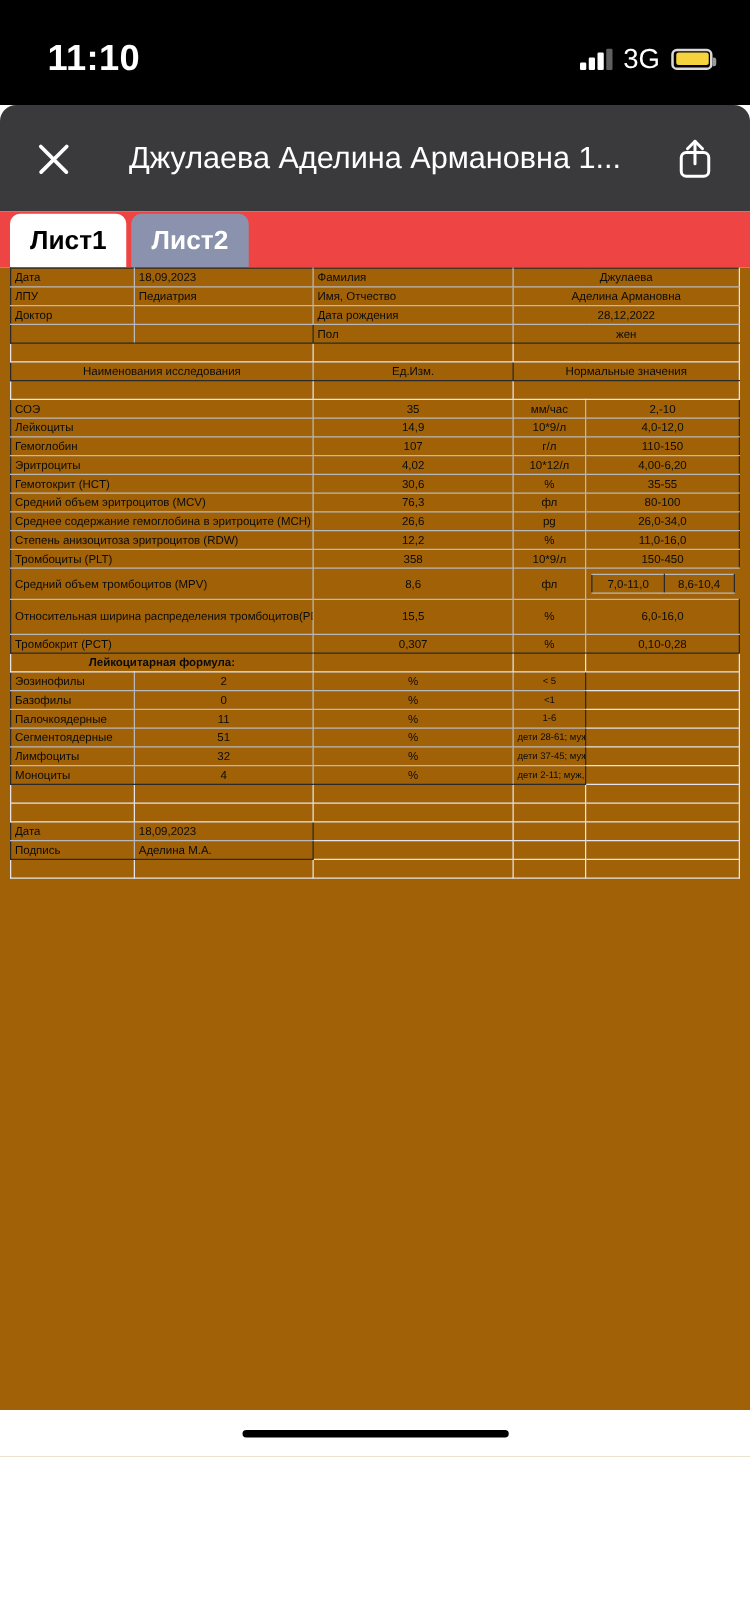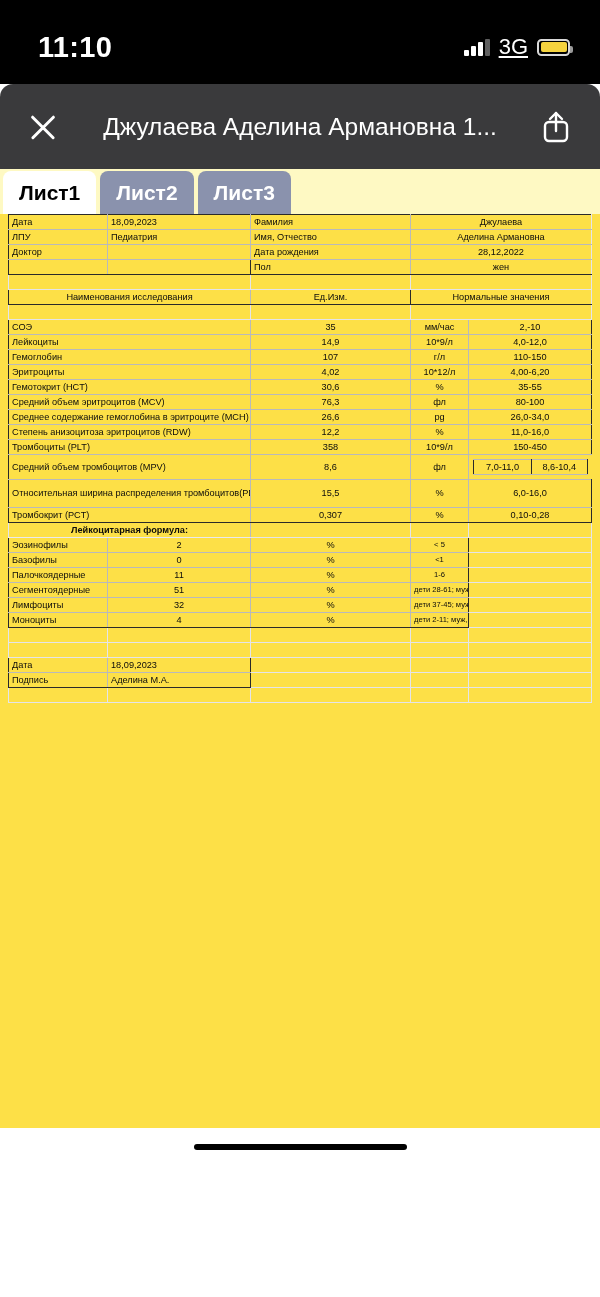--- a/index.html
+++ b/index.html
@@ -21,21 +21,21 @@
     color: #ffffff; font-size: 29px; font-weight: 600;
     letter-spacing: 0.3px;
   }
   .status-right { display: flex; align-items: center; gap: 9px; }
   .signal { display: flex; align-items: flex-end; gap: 2.5px; height: 17px; }
   .signal i { display: block; width: 4.5px; background: #ffffff; border-radius: 1px; }
   .signal i:nth-child(1) { height: 6px; }
   .signal i:nth-child(2) { height: 10px; }
   .signal i:nth-child(3) { height: 14px; }
   .signal i:nth-child(4) { height: 17px; background: #5f5f5f; }
-  .carrier { color: #ffffff; font-size: 22px; font-weight: 500; text-decoration: underline; }
+  .carrier { color: #ffffff; font-size: 22px; font-weight: 500; }
   .battery { position: relative; width: 33px; height: 17px;
     border: 2px solid #d9d9d9; border-radius: 4.5px; padding: 1.5px; }
   .battery::after { content: ""; position: absolute; right: -5px; top: 5px;
     width: 3px; height: 7px; background: #9a9a9a; border-radius: 0 2px 2px 0; }
   .battery-fill { height: 100%; background: #f5d33f; border-radius: 2px; }
 
   
   .nav-bar {
     height: 85px; background: #3a3a3c;
     border-radius: 13px 13px 0 0;
@@ -55,35 +55,35 @@
   .nav-title {
     flex: 1; text-align: center; color: #ffffff;
     font-size: 24.5px; white-space: nowrap; overflow: hidden;
     padding: 0 6px;
   }
   .nav-share { width: 44px; height: 46px; flex: 0 0 44px; cursor: pointer;
     display: flex; align-items: center; justify-content: center; }
 
   
   .tab-strip {
-    height: 45px; background: #fef9c3;
+    height: 45px; background: #ef4444;
     display: flex; align-items: flex-end; gap: 4px;
-    padding-left: 3px;
+    padding-left: 8px;
   }
   .tab {
     height: 43px; min-width: 88px; padding: 0 16px;
     display: flex; align-items: center; justify-content: center;
     border-radius: 8px 8px 0 0;
     background: #8a92ad; color: #ffffff;
     font-size: 21px; font-weight: bold; cursor: pointer;
   }
   .tab.active { background: #ffffff; color: #000000; }
 
   
-  .sheet { position: relative; background: #fde047; height: 951px; }
+  .sheet { position: relative; background: #a16207; height: 951px; }
 
   table.grid {
     border-collapse: collapse;
     table-layout: fixed;
     width: 583px;
     margin-left: 8px;
     font-size: 9.2px;
     color: #0b0b0b;
   }
   table.grid td {
@@ -157,23 +157,20 @@
   </div>
 </div>
 
 <div class="tab-strip">
   <div class="tab active">
       <span>Лист1</span>
     </div>
   <div class="tab">
       <span>Лист2</span>
     </div>
-  <div class="tab">
-      <span>Лист3</span>
-    </div>
 </div>
 
 <div class="sheet">
   <table class="grid">
     <colgroup>
       <col style="width:99px">
         <col style="width:143px">
         <col style="width:160px">
       <col style="width:58px">
         <col style="width:123px">

